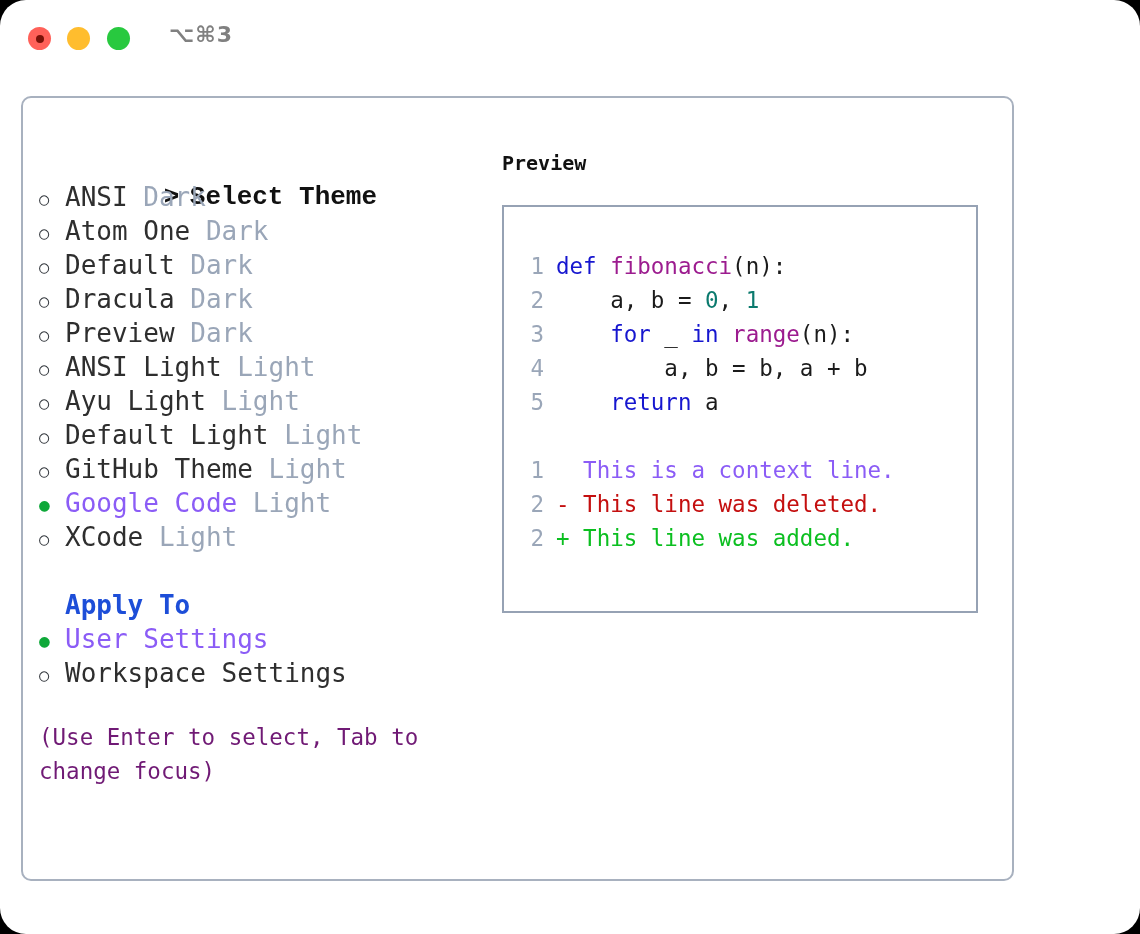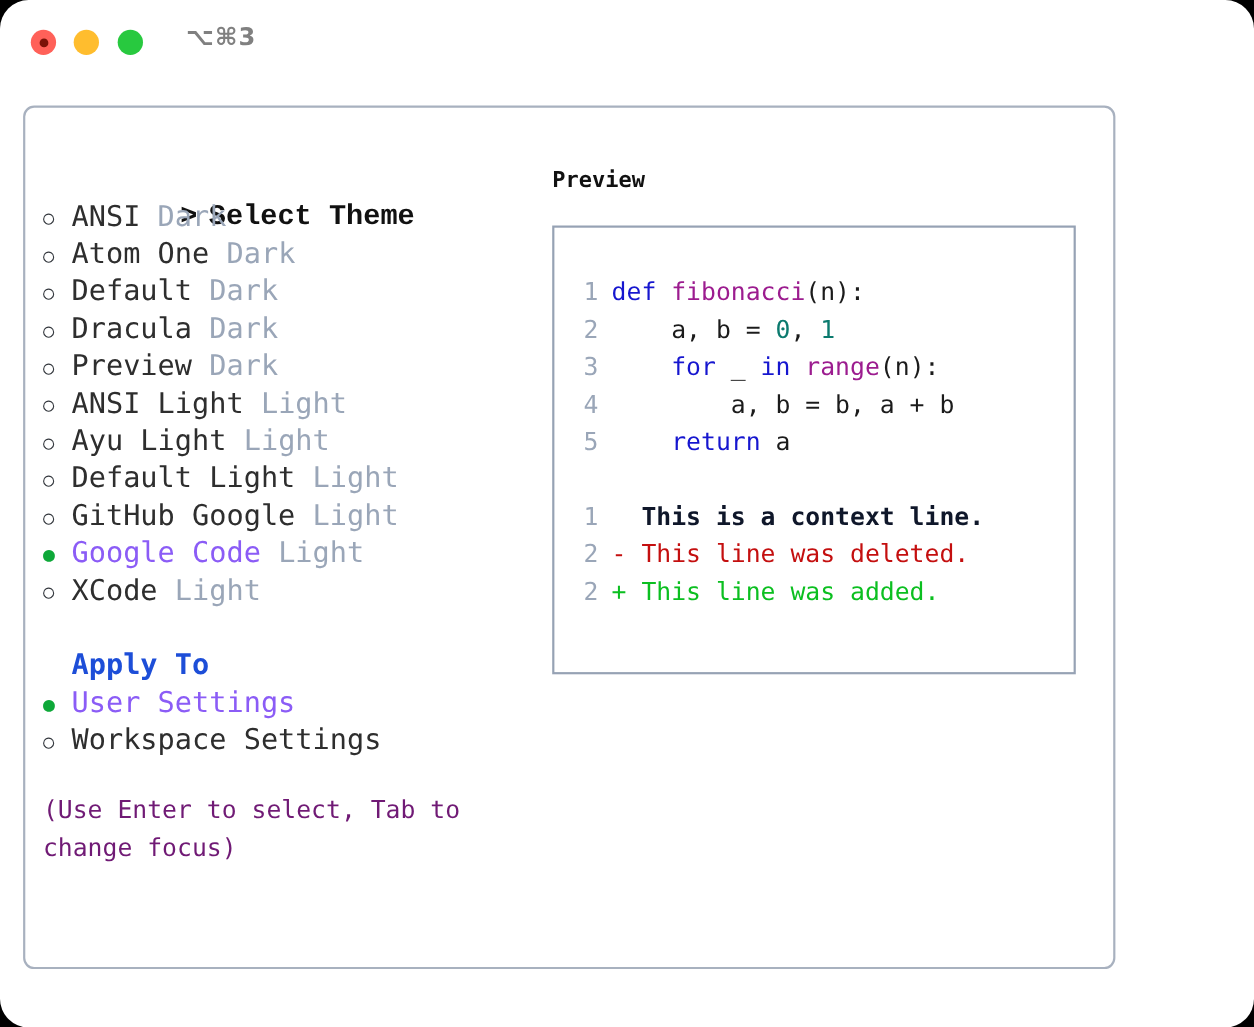--- a/index.html
+++ b/index.html
@@ -186,21 +186,21 @@
     text-align: right;
     color: #9aa6b8;
     margin-right: 12px;
   }
 
   .kw   { color: #1616cf; }
   .fn   { color: #9c1c8f; }
   .num  { color: #0b7a6e; }
   .pl   { color: #1b1b1b; }
 
-  .ctx  { color: #0f172a; font-weight: bold; }
+  .ctx  { color: #8b5cf6; }
   .del  { color: #c40f0f; }
   .add  { color: #0bbf20; }
 
   .gap { height: 34px; }
 </style>
 </head>
 <body>
 
 <div id="window">
 
@@ -219,21 +219,21 @@
       </div>
       <div id="theme-list">
           <div class="row"><span class="marker bullet-empty"></span><span class="name">ANSI</span><span> </span><span class="variant">Dark</span></div>
           <div class="row"><span class="marker bullet-empty"></span><span class="name">Atom One</span><span> </span><span class="variant">Dark</span></div>
           <div class="row"><span class="marker bullet-empty"></span><span class="name">Default</span><span> </span><span class="variant">Dark</span></div>
           <div class="row"><span class="marker bullet-empty"></span><span class="name">Dracula</span><span> </span><span class="variant">Dark</span></div>
           <div class="row"><span class="marker bullet-empty"></span><span class="name">Preview</span><span> </span><span class="variant">Dark</span></div>
           <div class="row"><span class="marker bullet-empty"></span><span class="name">ANSI Light</span><span> </span><span class="variant">Light</span></div>
           <div class="row"><span class="marker bullet-empty"></span><span class="name">Ayu Light</span><span> </span><span class="variant">Light</span></div>
           <div class="row"><span class="marker bullet-empty"></span><span class="name">Default Light</span><span> </span><span class="variant">Light</span></div>
-          <div class="row"><span class="marker bullet-empty"></span><span class="name">GitHub Google</span><span> </span><span class="variant">Light</span></div>
+          <div class="row"><span class="marker bullet-empty"></span><span class="name">GitHub Theme</span><span> </span><span class="variant">Light</span></div>
           <div class="row"><span class="marker bullet-filled"></span><span class="name sel">Google Code</span><span> </span><span class="variant sel">Light</span></div>
           <div class="row"><span class="marker bullet-empty"></span><span class="name">XCode</span><span> </span><span class="variant">Light</span></div>
         </div>
 
       <div class="spacer"></div>
 
       <div class="row section-label">Apply To</div>
       <div id="apply-list">
           <div class="row"><span class="marker bullet-filled"></span><span class="name sel">User Settings</span></div>
           <div class="row"><span class="marker bullet-empty"></span><span class="name">Workspace Settings</span></div>

